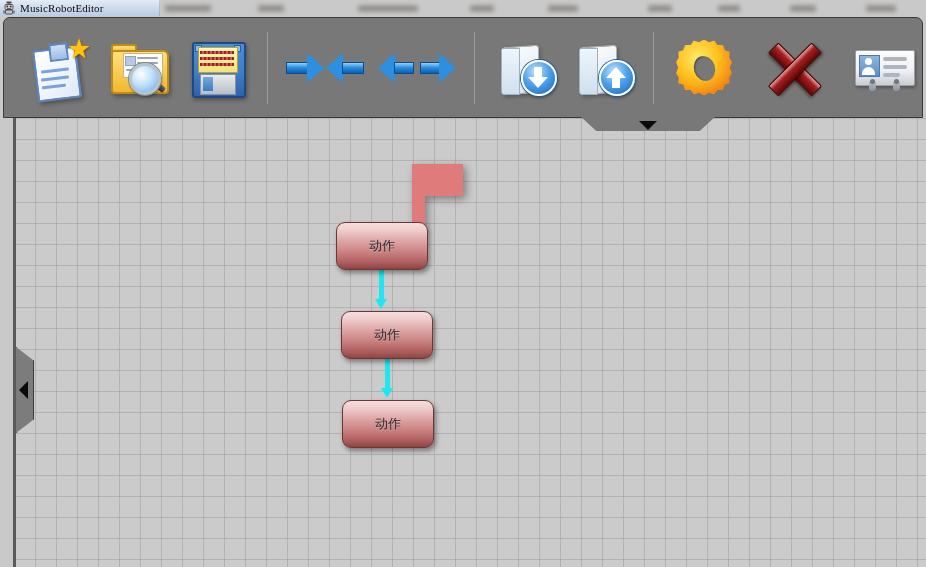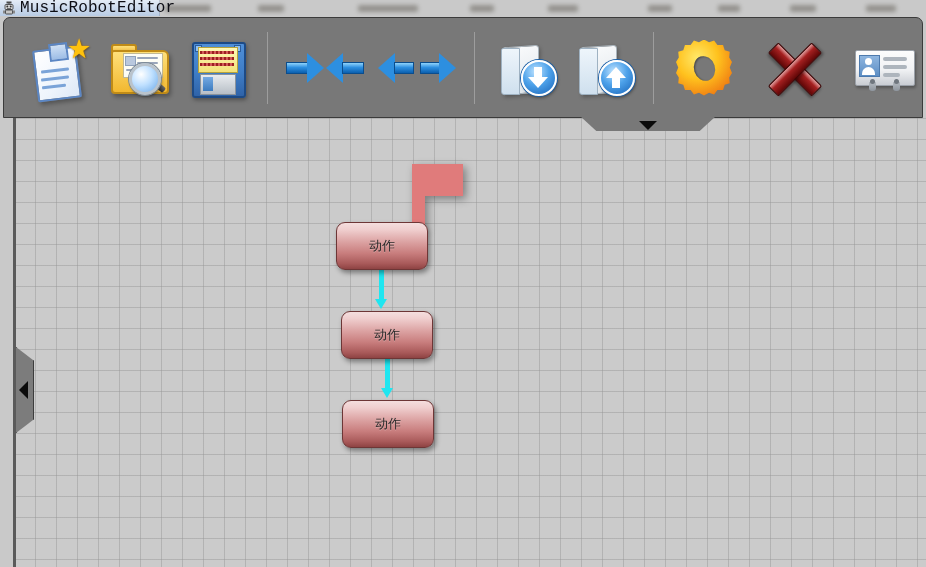--- a/index.html
+++ b/index.html
@@ -50,25 +50,25 @@
     padding-left: 2px;
     border-right: 1px solid rgba(120,130,145,0.35);
   }
   .titlebar-icon {
     width: 14px; height: 14px;
     position: relative;
     flex: 0 0 auto;
     margin-right: 4px;
   }
   .titlebar-text {
-    font-size: 16px;
+    font-size: 11px;
     color: #0d0d14;
     white-space: nowrap;
     letter-spacing: 0.1px;
-    font-family: Liberation Mono, monospace;
+    font-family: Liberation Serif, serif;
   }
 
   
   .toolbar {
     position: absolute;
     left: 3px; top: 17px;
     width: 920px; height: 101px;
     background: #787878;
     border: 1px solid #3b3b3b;
     border-radius: 7px 7px 0 0;

